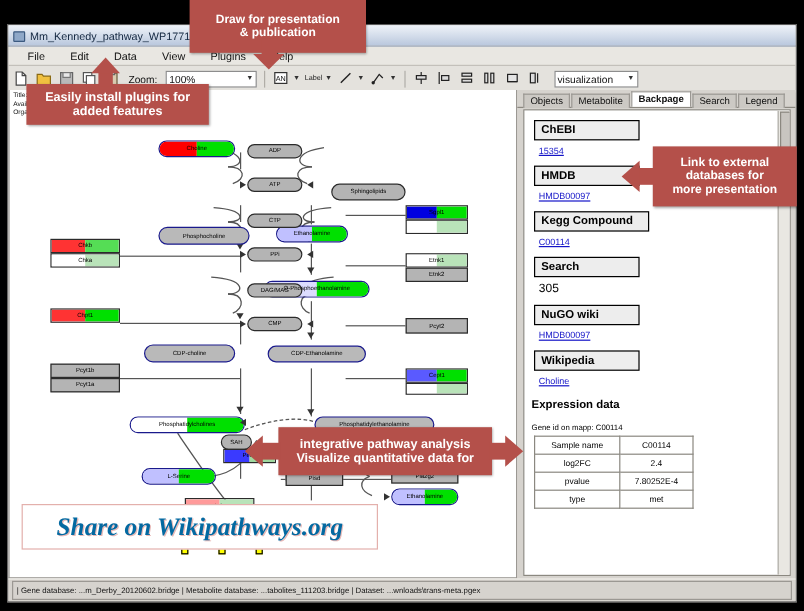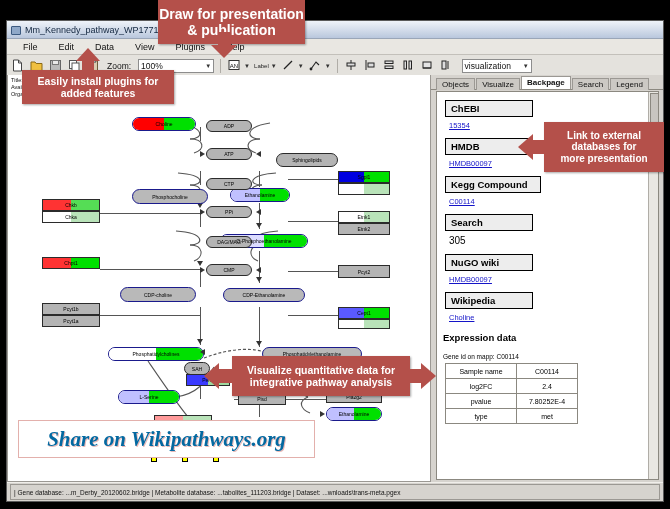--- a/index.html
+++ b/index.html
@@ -481,21 +481,21 @@
         </div>
 
         <div class="node gene" style="left:318px;top:315px;width:56px;height:13px">
           <span class="lbl">Pla2g2</span>
         </div>
       </div>
 
       <div class="side">
         <div class="tabs">
           <div class="tab">Objects</div>
-          <div class="tab">Visualize</div>
+          <div class="tab">Metabolite</div>
           <div class="tab active">Backpage</div>
           <div class="tab">Search</div>
           <div class="tab">Legend</div>
         </div>
 
         <div class="sidebody">
 
           <div class="db-block">
             <div class="db-head">ChEBI</div>
             <a class="db-link" href="#">15354</a>
@@ -555,21 +555,21 @@
           </div>
         </div>
       </div>
     </div>
 
     <div class="statusbar">
       <div class="status-inner">| Gene database: ...m_Derby_20120602.bridge | Metabolite database: ...tabolites_111203.bridge | Dataset: ...wnloads\trans-meta.pgex</div>
     </div>
   </div>
 
-  <div class="callout" style="left:158px;top:0px;width:147px;height:44px;font-size:14px;flex-direction:column">
+  <div class="callout" style="left:158px;top:0px;width:147px;height:44px;font-size:10px;flex-direction:column">
     <span>Draw for presentation</span>
     <span>&amp; publication</span>
   </div>
   <div class="stem" style="left:218px;top:32px;width:13px;height:14px"></div>
   <div class="tri" style="left:211px;top:45px;border-left:13px solid transparent;border-right:13px solid transparent;border-top:13px solid #b4504a"></div>
 
   <div class="callout" style="left:22px;top:70px;width:152px;height:34px;font-size:10.5px;flex-direction:column">
     <span>Easily install plugins for</span>
     <span>added features</span>
   </div>
@@ -578,22 +578,22 @@
 
   <div class="callout" style="left:544px;top:122px;width:120px;height:50px;font-size:10px;flex-direction:column">
     <span>Link  to external</span>
     <span>databases  for</span>
     <span>more presentation</span>
   </div>
   <div class="stem" style="left:532px;top:140px;width:14px;height:14px"></div>
   <div class="tri" style="left:518px;top:134px;border-top:13px solid transparent;border-bottom:13px solid transparent;border-right:15px solid #b4504a"></div>
 
   <div class="callout" style="left:232px;top:356px;width:178px;height:40px;font-size:10.5px;flex-direction:column">
+    <span>integrative pathway analysis</span>
     <span>Visualize quantitative data  for</span>
-    <span>integrative pathway analysis</span>
   </div>
   <div class="stem" style="left:218px;top:369px;width:16px;height:14px"></div>
   <div class="tri" style="left:204px;top:363px;border-top:13px solid transparent;border-bottom:13px solid transparent;border-right:15px solid #b4504a"></div>
   <div class="stem" style="left:408px;top:369px;width:14px;height:14px"></div>
   <div class="tri" style="left:421px;top:363px;border-top:13px solid transparent;border-bottom:13px solid transparent;border-left:15px solid #b4504a"></div>
 
   <div class="share">
     <span>Share on Wikipathways.org</span>
   </div>
 </div>

